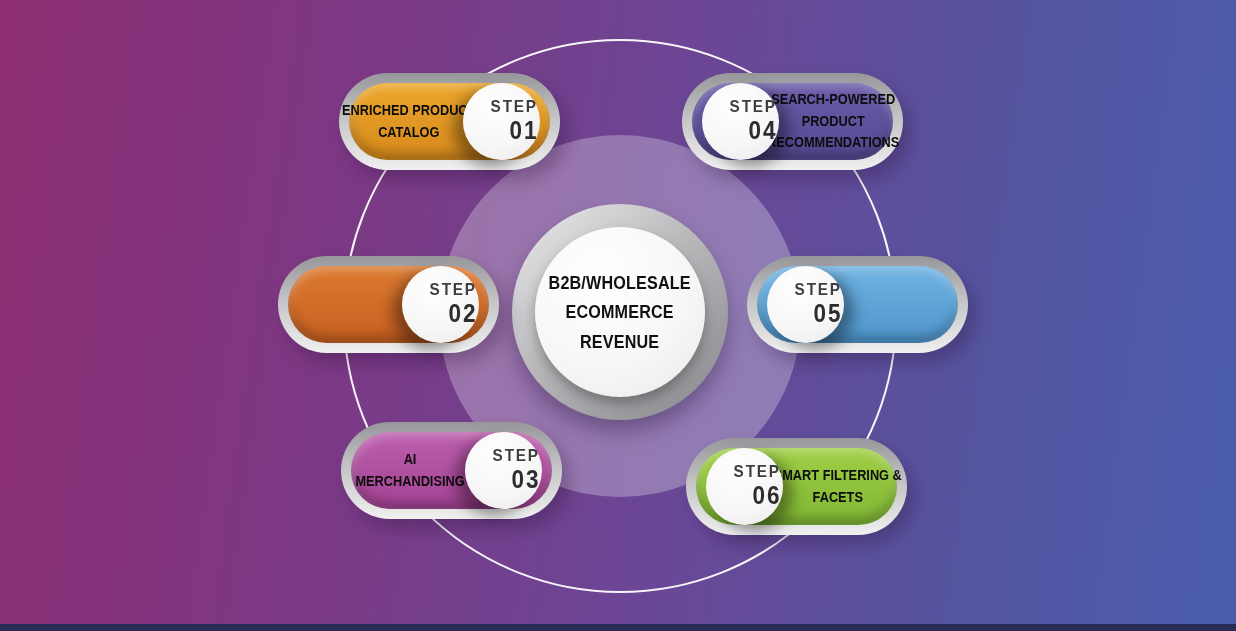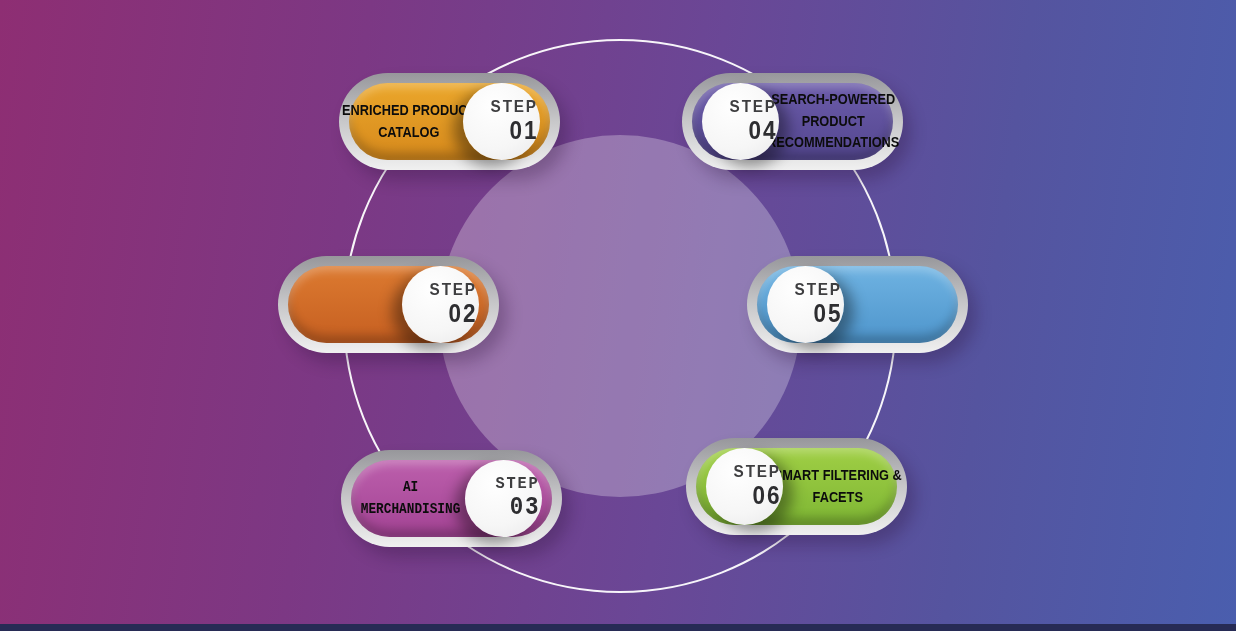--- a/index.html
+++ b/index.html
@@ -96,33 +96,40 @@
   .pill.left  .pill-label { left:96px; right:14px;align-items:center; }
   .pill-label span {
     font-size:14.5px; font-weight:700; color:#0C0C0C;
     line-height:1.5; white-space:pre; letter-spacing:0;
     transform:scaleX(0.88);
   }
 
   
   .pos-1 { left:339px; top:73px; }
   .pos-2 { left:278px; top:256px; }
-  .pos-3 { left:341px; top:450px;font-family:Liberation Mono, monospace; }
+  .pos-3 { left:341px; top:422px; }
   .pos-4 { left:682px; top:73px; }
   .pos-5 { left:747px; top:256px; }
   .pos-6 { left:686px; top:438px; }
 </style>
 </head>
 <body>
 
 <div class="canvas">
 
   <div class="big-ring"></div>
   <div class="halo"></div>
 
+  <div class="center-ring">
+    <div class="center-circle">
+      <div class="center-label">B2B/WHOLESALE
+ECOMMERCE
+REVENUE</div>
+    </div>
+  </div>
 
   <div class="pill right pos-1">
     <div class="pill-inner" style="background: linear-gradient(rgb(235, 167, 43), rgb(214, 137, 28));"></div>
     <div class="pill-label">
         <span>ENRICHED PRODUCT
 CATALOG</span>
       </div>
     <div class="step-circle">
       <div class="step-word">STEP</div>
       <div class="step-num">01</div>

